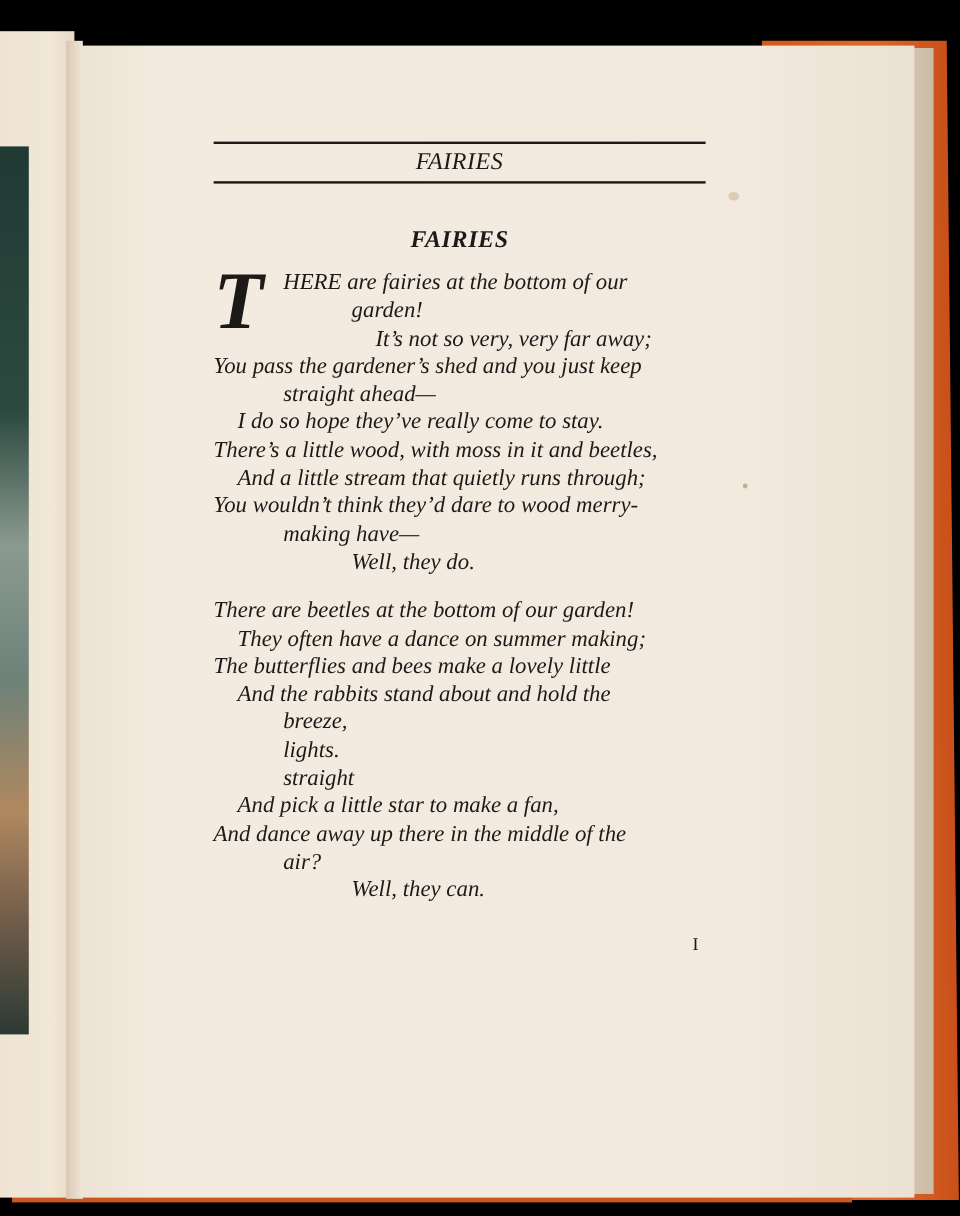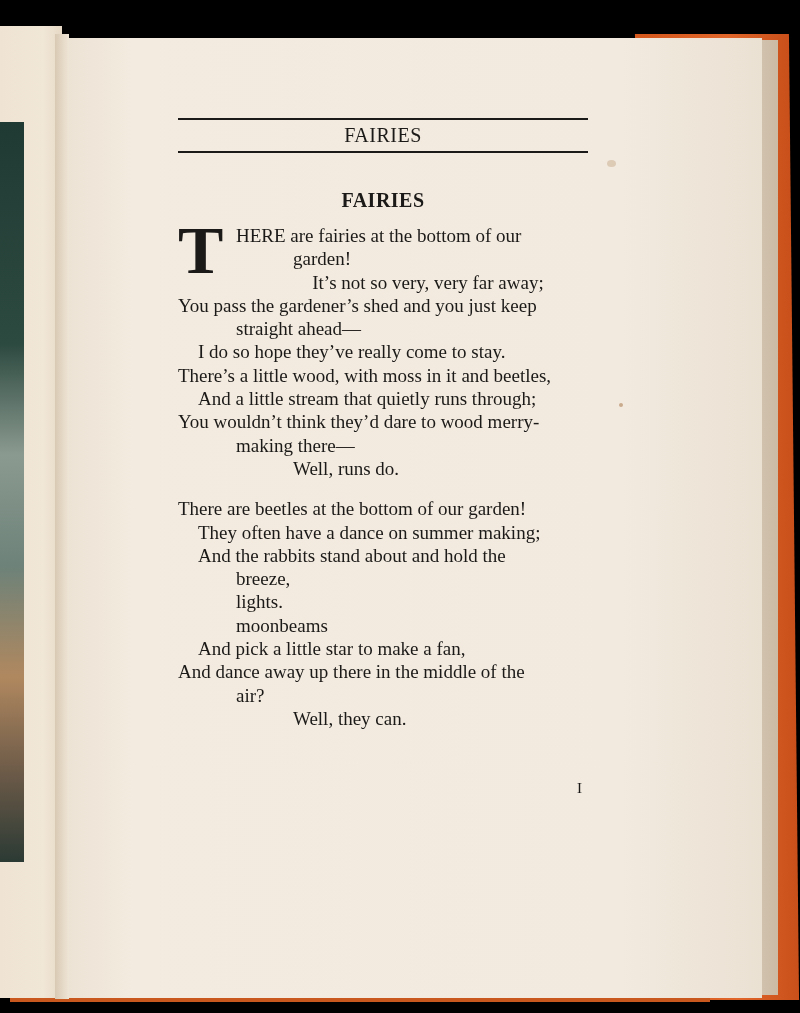--- a/index.html
+++ b/index.html
@@ -31,21 +31,21 @@
   .gutter {
     position:absolute; left:55px; top:34px; width:14px; height:965px;
     background:linear-gradient(90deg,#d8c9b3,#efe5d6);
   }
   
   .page {
     position:absolute; left:62px; top:38px; width:700px; height:960px;
     background:linear-gradient(90deg,#ece2d4 0%,#f3ebdf 10%,#f2eadf 80%,#ebe1d3 100%);
   }
   .content {
-    position:absolute; left:178px; top:118px; width:410px; color:#1c1a18;
+    position:absolute; left:178px; top:118px; width:410px; color:#1c1a18;font-style:italic;
   }
   .running-head {
     border-top:2px solid #1c1a18; border-bottom:2px solid #1c1a18;
     text-align:center; font-size:20px; letter-spacing:0.5px; height:31px; line-height:31px;
   }
   .title {
     text-align:center; font-weight:bold; font-size:20px; margin-top:36px; letter-spacing:0.5px;
   }
   .poem { margin-top:12px; font-size:19px; line-height:23.3px; }
   .line { white-space:nowrap; }
@@ -87,30 +87,31 @@
       <div class="stanza-block">
         <div class="line first dropcap-wrap"><span class="dropcap">T</span><span>HERE are fairies at the bottom of our</span></div>
         <div class="line i4">garden!</div>
         <div class="line i3">It’s not so very, very far away;</div>
         <div class="line l0">You pass the gardener’s shed and you just keep</div>
         <div class="line i2">straight ahead—</div>
         <div class="line i1">I do so hope they’ve really come to stay.</div>
         <div class="line l0">There’s a little wood, with moss in it and beetles,</div>
         <div class="line i1">And a little stream that quietly runs through;</div>
         <div class="line l0">You wouldn’t think they’d dare to wood merry-</div>
-        <div class="line i2">making there—</div>
-        <div class="line i4">Well, runs do.</div>
+        <div class="line i2">making have—</div>
+        <div class="line i4">Well, they do.</div>
       </div>
       <div class="stanza-block stanza">
         <div class="line l0">There are beetles at the bottom of our garden!</div>
         <div class="line i1">They often have a dance on summer making;</div>
+        <div class="line l0">The butterflies and bees make a lovely little</div>
         <div class="line i1">And the rabbits stand about and hold the</div>
         <div class="line i2">breeze,</div>
         <div class="line i2">lights.</div>
-        <div class="line i2">moonbeams</div>
+        <div class="line i2">straight</div>
         <div class="line i1">And pick a little star to make a fan,</div>
         <div class="line l0">And dance away up there in the middle of the</div>
         <div class="line i2">air?</div>
         <div class="line i4">Well, they can.</div>
       </div>
     </div>
 </div>
 
 <div class="folio">I</div>
 

